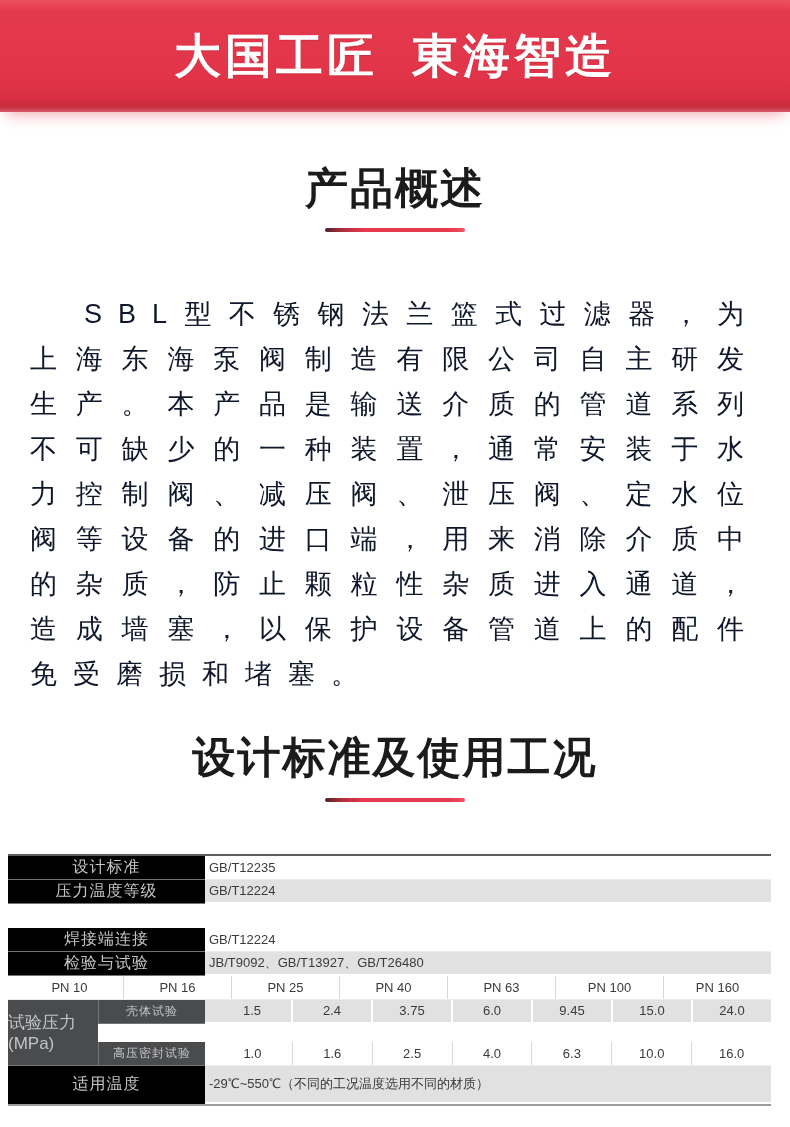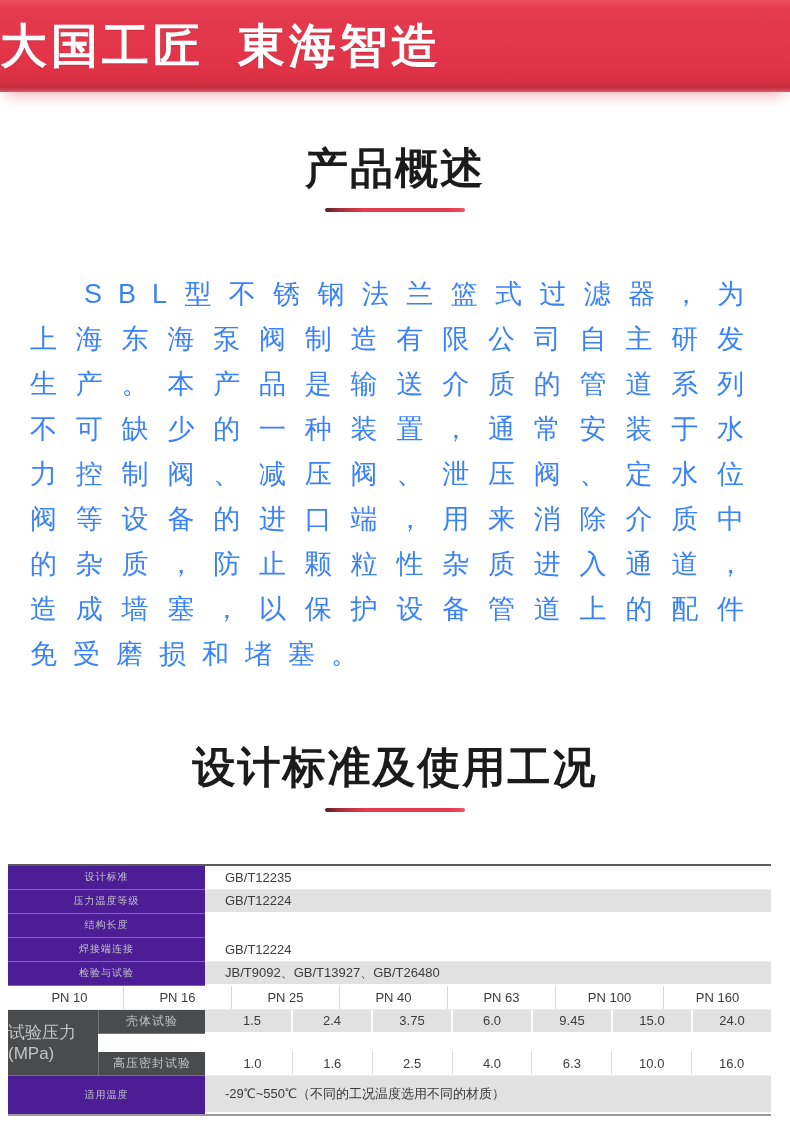--- a/index.html
+++ b/index.html
@@ -4,68 +4,68 @@
 <style>
   html,body{margin:0;padding:0;}
   body{
     width:790px;height:1127px;background:#ffffff;
     font-family:"Liberation Sans",sans-serif;
     -webkit-font-smoothing:antialiased;
     overflow:hidden;
   }
   
   .banner{
-    height:92px;
+    height:112px;
     background:linear-gradient(180deg,#ef5060 0%,#e43a4e 10%,#e23448 68%,#da3044 86%,#c72c3e 95%,#d9596a 100%);
-    display:flex;align-items:center;
+    display:flex;align-items:center;justify-content:center;
     box-shadow:0 8px 14px -6px rgba(225,60,80,.45);
   }
   .banner-title{
     color:#ffffff;font-size:47px;font-weight:700;letter-spacing:4px;
     text-shadow:0 1px 1px rgba(0,0,0,.12);white-space:pre;
   }
   
   .section-title{
     margin:0;text-align:center;color:#1b1b1b;
     font-size:43px;font-weight:700;letter-spacing:2px;line-height:1.15;
   }
   .st-overview{margin-top:52px;}
-  .st-specs{margin-top:66px;}
+  .st-specs{margin-top:36px;}
   .title-underline{
     width:140px;height:4px;margin:15px auto 0 auto;border-radius:2px;
     background:linear-gradient(90deg,#4e2229 0%,#a52c3b 10%,#e63a4e 28%,#e63a4e 88%,#ec5264 100%);
   }
   
   .overview-text{
     margin:60px 30px 16px 30px;
-    font-size:27px;line-height:45px;color:#3b82f6;
+    font-size:27px;line-height:45px;color:#0f172a;
     letter-spacing:16px;
     text-align:justify;text-justify:inter-character;
     text-indent:2em;
   }
   
   .spec-table{
     margin:52px 19px 0 8px;
     border-top:2px solid #5c5c5e;
     border-bottom:2px solid #9b9b9d;
     font-size:13px;color:#3b3b3b;
   }
   .row{display:flex;}
   .h24{height:24px;}
   .h38{height:38px;}
   .hcell{
-    width:197px;flex:0 0 197px;background:#4c1d95;color:#c3c4c6;
+    width:197px;flex:0 0 197px;background:#000000;color:#c3c4c6;
     display:flex;align-items:center;justify-content:center;
-    font-size:10px;letter-spacing:1px;
+    font-size:16px;letter-spacing:1px;
     border-bottom:1px solid #737476;box-sizing:border-box;
   }
   .row:last-child .hcell, .prow:last-child .hcell{border-bottom:none;}
   .vcell{
     flex:1;display:flex;align-items:center;
-    padding-left:20px;box-sizing:border-box;
+    padding-left:4px;box-sizing:border-box;
   }
   .bg-white{background:#ffffff;border-bottom:1px solid #ededee;}
   .bg-gray{background:#e1e1e2;border-bottom:2px solid #ffffff;}
   
   .vgrid{flex:1;display:flex;padding-left:8px;}
   .vgrid .col{
     flex:1;display:flex;align-items:center;justify-content:center;
     box-sizing:border-box;
   }
   .vgrid.sep-gray .col + .col{border-left:1px solid #d8d8d9;}
@@ -106,21 +106,20 @@
 
   <div class="row h24">
     <div class="hcell">设计标准</div>
     <div class="vcell bg-white">GB/T12235</div>
   </div>
   <div class="row h24">
     <div class="hcell">压力温度等级</div>
     <div class="vcell bg-gray">GB/T12224</div>
   </div>
   <div class="row h24">
-    <div class="hcell">结构长度</div>
   </div>
   <div class="row h24">
     <div class="hcell">焊接端连接</div>
     <div class="vcell bg-white">GB/T12224</div>
   </div>
   <div class="row h24">
     <div class="hcell">检验与试验</div>
     <div class="vcell bg-gray">JB/T9092、GB/T13927、GB/T26480</div>
   </div>
 

